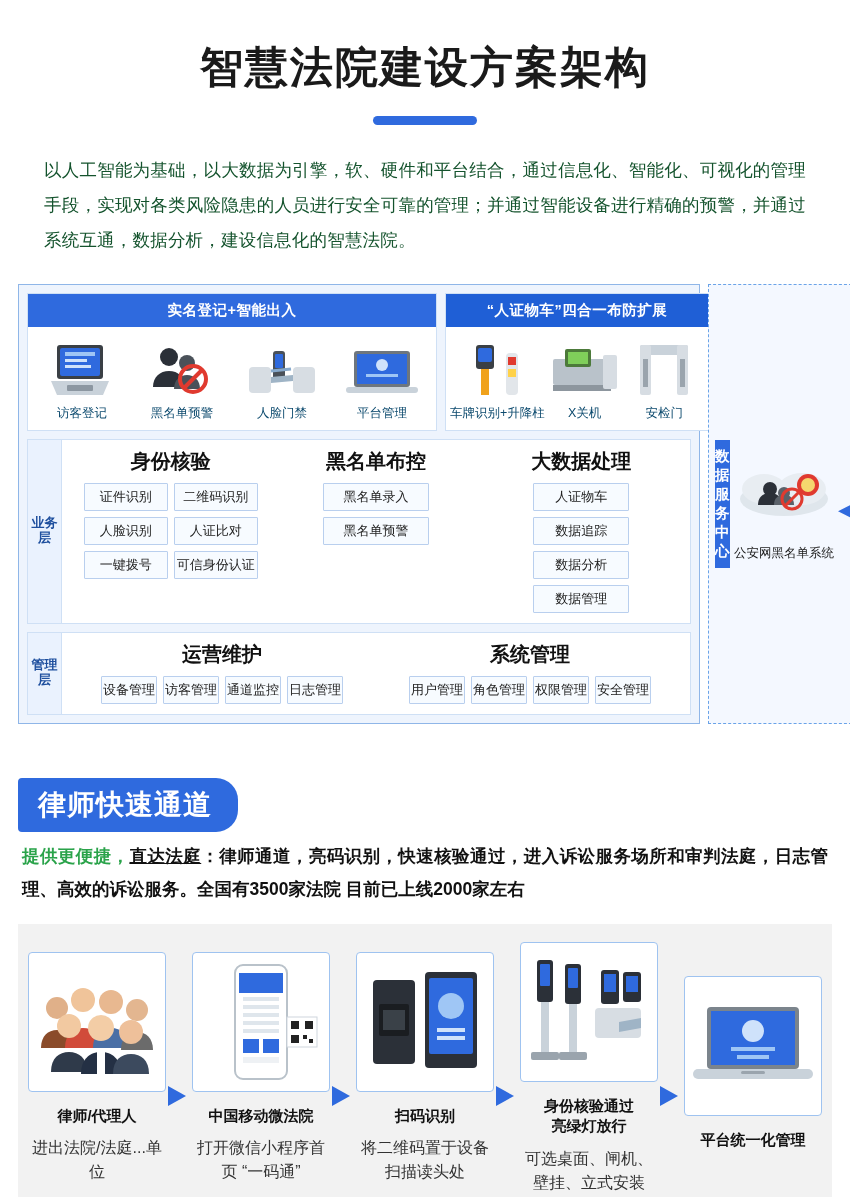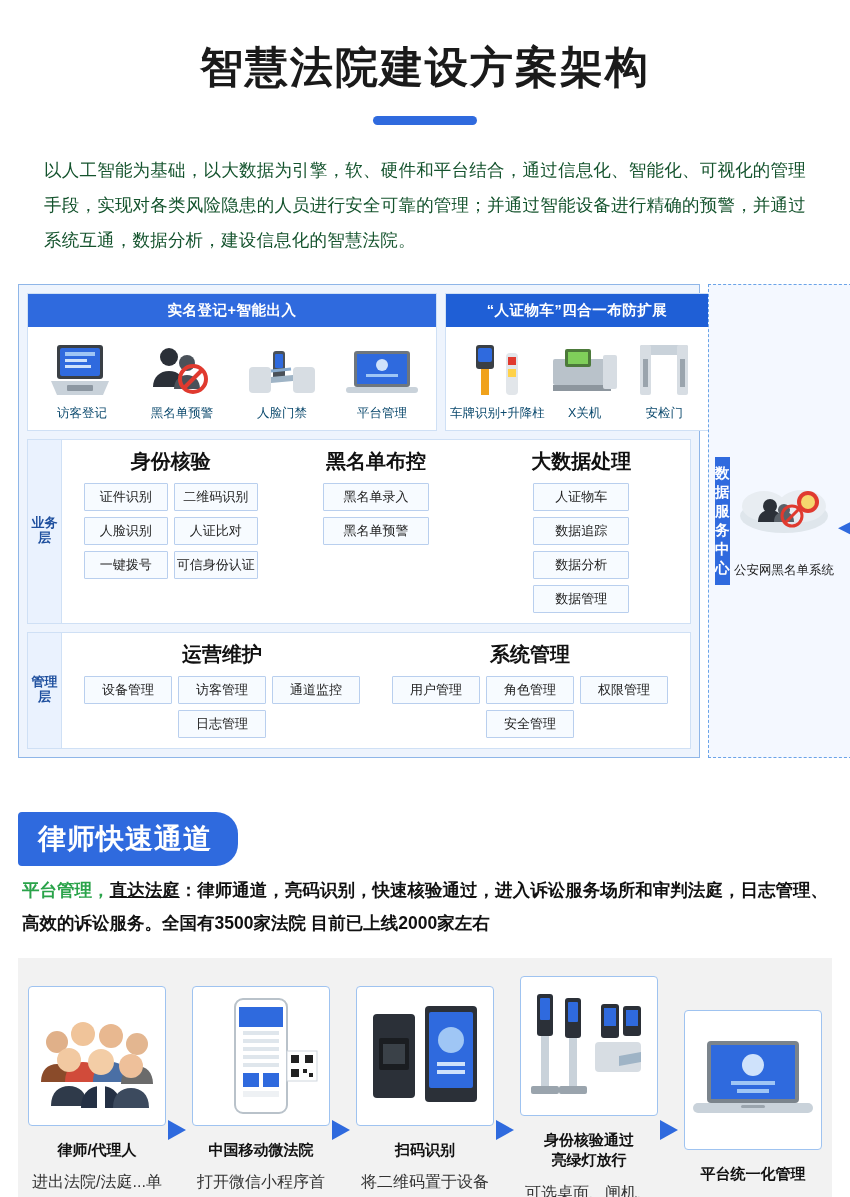--- a/index.html
+++ b/index.html
@@ -106,21 +106,21 @@
     margin-bottom: 8px;
   }
   .chip-grid { display: flex; flex-wrap: wrap; gap: 6px; justify-content: center; }
   .chip {
     border: 1px solid #b9cfee; background: #f7fbff;
     font-size: 13px; color: #222; padding: 4px 0;
     text-align: center; width: 84px; border-radius: 1px;
   }
   .chip.w96 { width: 96px; }
   .chip.w106 { width: 106px; }
-  .chip.w72 { width: 88px; }
+  .chip.w72 { width: 56px; }
 
   
   .ribbon-wrap { margin: 54px 0 0 18px; position: relative; height: 44px; }
   .ribbon {
     display: inline-block; background: #2f6ade; color: #fff;
     font-size: 28px; font-weight: bold; padding: 8px 26px 8px 20px;
     border-radius: 4px 22px 22px 4px; letter-spacing: 1px;
   }
   .ribbon-shadow {
     position: absolute; left: 8px; top: 30px; width: 196px; height: 14px;
@@ -393,21 +393,21 @@
       <div class="arrow-h" style="visibility:hidden">.</div>
     </div>
   </div>
 
   <div class="ribbon-wrap">
     <span class="ribbon">律师快速通道</span>
     <div class="ribbon-shadow"></div>
   </div>
 
   <div class="lead">
-    <span class="green">平台管理，</span><span class="ul">直达法庭</span><b>：律师通道，亮码识别，快速核验通过，进入诉讼服务场所和审判法庭，日志管理、高效的诉讼服务。全国有3500家法院 目前已上线2000家左右</b>
+    <span class="green">提供更便捷，</span><span class="ul">直达法庭</span><b>：律师通道，亮码识别，快速核验通过，进入诉讼服务场所和审判法庭，日志管理、高效的诉讼服务。全国有3500家法院 目前已上线2000家左右</b>
   </div>
 
   <div class="flow-wrap">
     <div class="flow">
 
       <div class="step">
         <div class="step-card">
           <svg width="132" height="120" viewBox="0 0 132 120">
             <circle cx="26" cy="46" r="11" fill="#e0b089"></circle>
               <path d="M10 86c0-12 7-18 16-18s16 6 16 18z" fill="#8a4b2a"></path>

